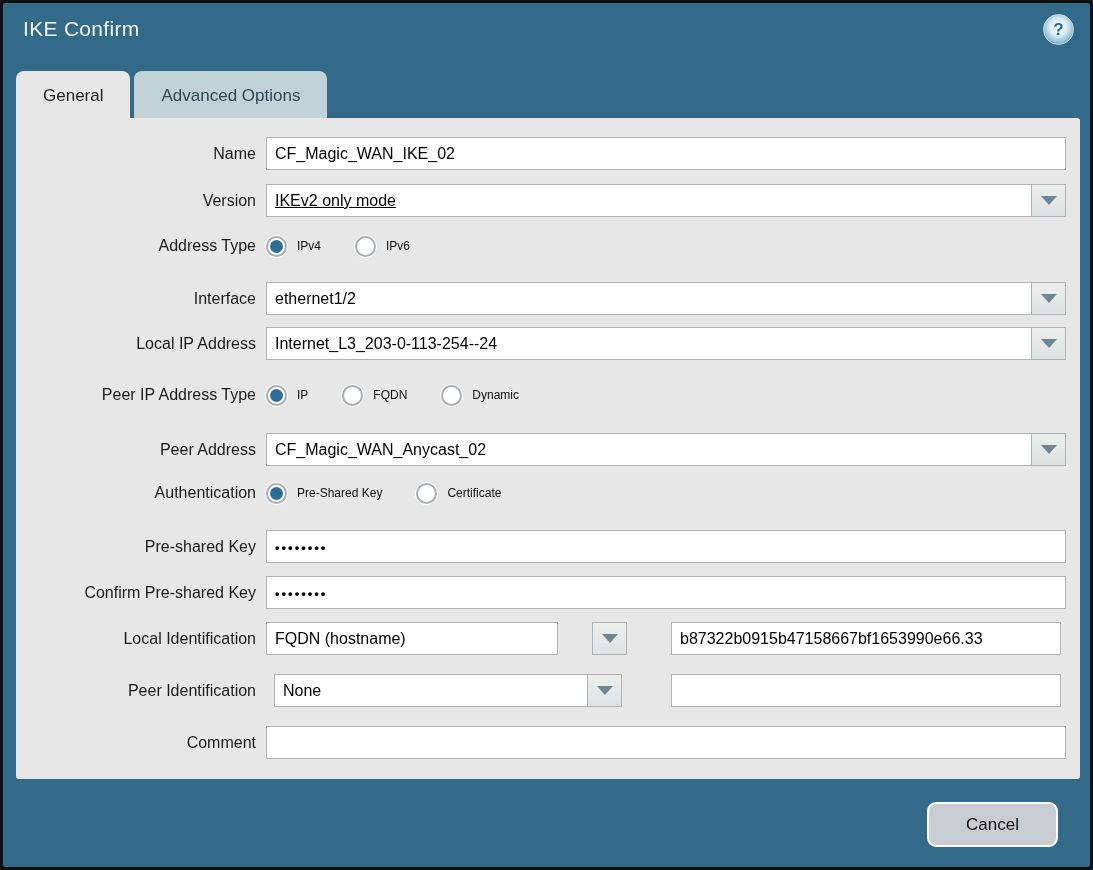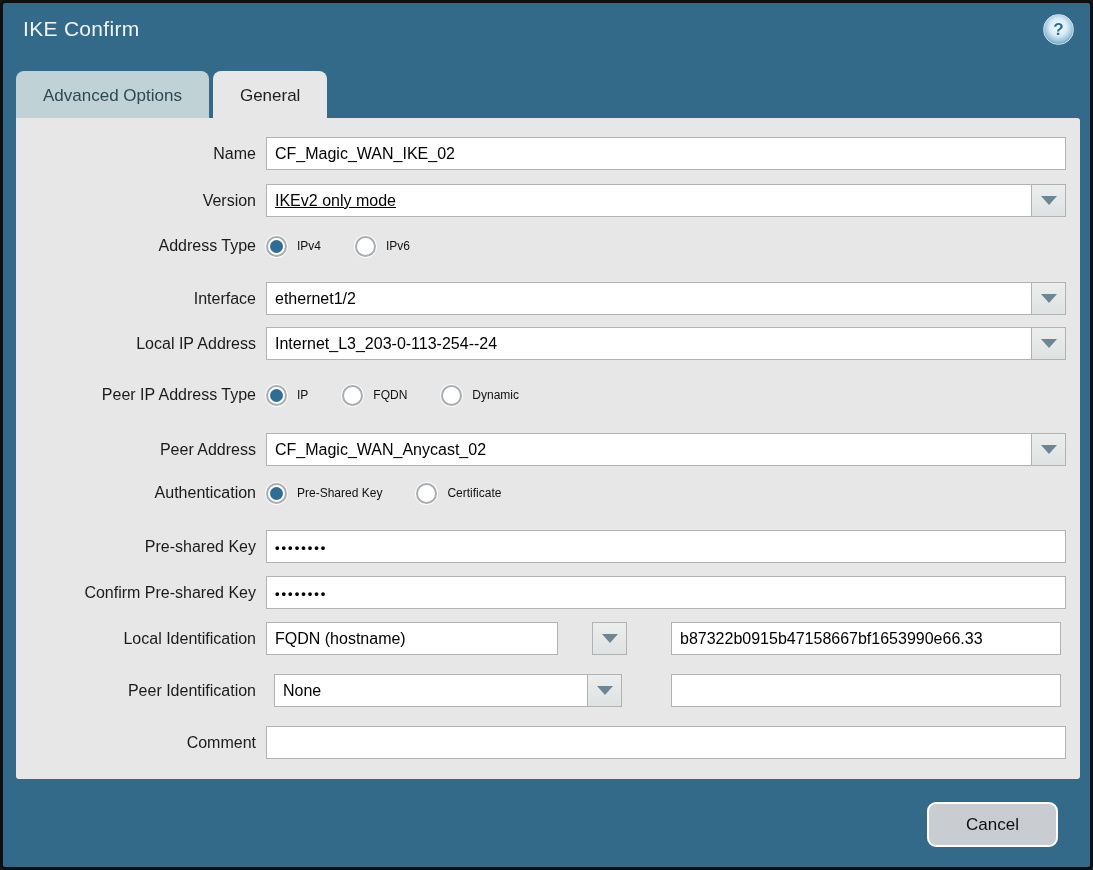--- a/index.html
+++ b/index.html
@@ -94,22 +94,22 @@
 </style>
 </head>
 <body>
 
 <div class="dialog">
 
   <div class="dialog-title">IKE Confirm</div>
   <div class="help-icon">?</div>
 
   <div class="tabs">
+    <div class="tab active">General</div>
     <div class="tab inactive">Advanced Options</div>
-    <div class="tab active">General</div>
   </div>
 
   <div class="panel">
 
     <div class="row" style="top:19px;">
       <div class="row-label">Name</div>
       <div class="field" style="left:250px; width:800px;">CF_Magic_WAN_IKE_02</div>
     </div>
 
     <div class="row" style="top:66px;">

